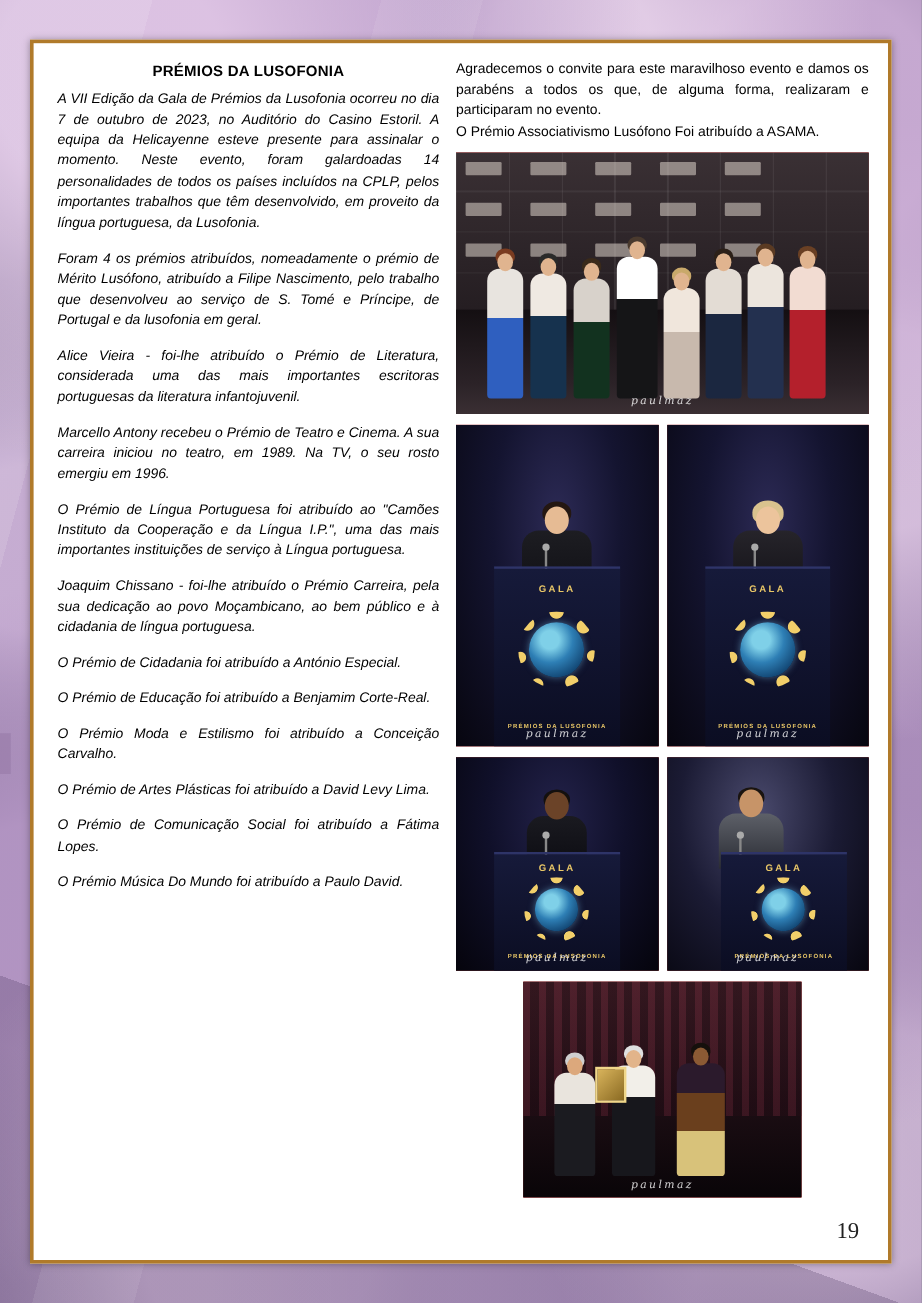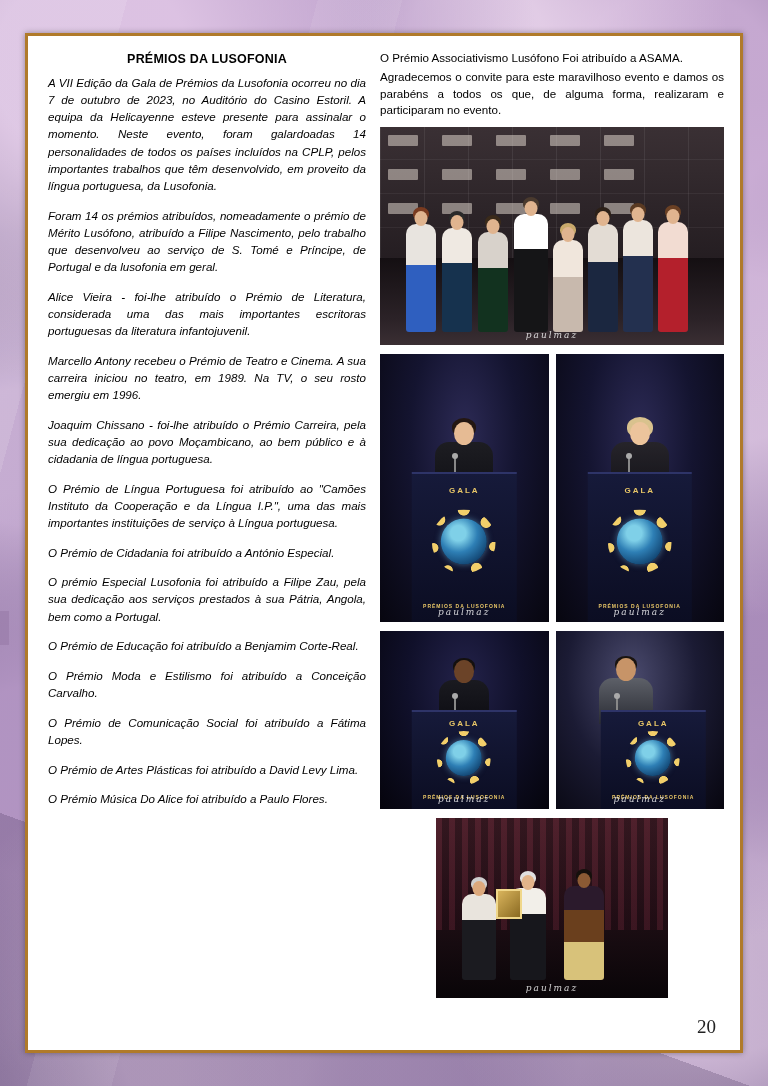--- a/index.html
+++ b/index.html
@@ -275,39 +275,38 @@
 
 <div class="bg-wrap"></div>
 <div class="edge-mark"></div>
 
 <div class="page">
 
   <div class="col-left">
     <h1 class="title">PRÉMIOS DA LUSOFONIA</h1>
 
     <p class="para">A VII Edição da Gala de Prémios da Lusofonia ocorreu no dia 7 de outubro de 2023, no Auditório do Casino Estoril. A equipa da Helicayenne esteve presente para assinalar o momento. Neste evento, foram galardoadas 14 personalidades de todos os países incluídos na CPLP, pelos importantes trabalhos que têm desenvolvido, em proveito da língua portuguesa, da Lusofonia.</p>
-    <p class="para">Foram 14 os prémios atribuídos, nomeadamente o prémio de Mérito Lusófono, atribuído a Filipe Nascimento, pelo trabalho que desenvolveu ao serviço de S. Tomé e Príncipe, de Portugal e da lusofonia em geral.</p>
+    <p class="para">Foram 4 os prémios atribuídos, nomeadamente o prémio de Mérito Lusófono, atribuído a Filipe Nascimento, pelo trabalho que desenvolveu ao serviço de S. Tomé e Príncipe, de Portugal e da lusofonia em geral.</p>
     <p class="para">Alice Vieira - foi-lhe atribuído o Prémio de Literatura, considerada uma das mais importantes escritoras portuguesas da literatura infantojuvenil.</p>
     <p class="para">Marcello Antony recebeu o Prémio de Teatro e Cinema. A sua carreira iniciou no teatro, em 1989. Na TV, o seu rosto emergiu em 1996.</p>
+    <p class="para">O Prémio de Língua Portuguesa foi atribuído ao "Camões Instituto da Cooperação e da Língua I.P.", uma das mais importantes instituições de serviço à Língua portuguesa.</p>
     <p class="para">Joaquim Chissano - foi-lhe atribuído o Prémio Carreira, pela sua dedicação ao povo Moçambicano, ao bem público e à cidadania de língua portuguesa.</p>
-    <p class="para">O Prémio de Língua Portuguesa foi atribuído ao "Camões Instituto da Cooperação e da Língua I.P.", uma das mais importantes instituições de serviço à Língua portuguesa.</p>
     <p class="para">O Prémio de Cidadania foi atribuído a António Especial.</p>
-    <p class="para">O prémio Especial Lusofonia foi atribuído a Filipe Zau, pela sua dedicação aos serviços prestados à sua Pátria, Angola, bem como a Portugal.</p>
     <p class="para">O Prémio de Educação foi atribuído a Benjamim Corte-Real.</p>
     <p class="para">O Prémio Moda e Estilismo foi atribuído a Conceição Carvalho.</p>
+    <p class="para">O Prémio de Artes Plásticas foi atribuído a David Levy Lima.</p>
     <p class="para">O Prémio de Comunicação Social foi atribuído a Fátima Lopes.</p>
-    <p class="para">O Prémio de Artes Plásticas foi atribuído a David Levy Lima.</p>
-    <p class="para">O Prémio Música Do Alice foi atribuído a Paulo Flores.</p>
+    <p class="para">O Prémio Música Do Mundo foi atribuído a Paulo David.</p>
   </div>
 
   <div class="col-right">
 
     <div class="rcol-text">
+      <p>Agradecemos o convite para este maravilhoso evento e damos os parabéns a todos os que, de alguma forma, realizaram e participaram no evento.</p>
       <p>O Prémio Associativismo Lusófono Foi atribuído a ASAMA.</p>
-      <p>Agradecemos o convite para este maravilhoso evento e damos os parabéns a todos os que, de alguma forma, realizaram e participaram no evento.</p>
     </div>
 
     <div class="photo photo-group-wide">
       <div class="scene-group">
         <div class="backdrop">
           <div class="logo-tile" style="left:8px;  top:8px;"></div>
           <div class="logo-tile" style="left:62px; top:8px;"></div>
           <div class="logo-tile" style="left:116px;top:8px;"></div>
           <div class="logo-tile" style="left:170px;top:8px;"></div>
           <div class="logo-tile" style="left:224px;top:8px;"></div>
@@ -446,15 +445,15 @@
         </div>
         <div class="plaque" style="left:60px; bottom:44%;"></div>
         <div class="person" style="left:128px; bottom:10%; width:40px; height:94px; background:linear-gradient(#2b1a2c 0 26%, #6a3f1d 26% 60%, #d8c27a 60% 100%);">
           <span class="hair" style="background:#15100c;"></span>
             <span class="head" style="background:#8b5a34;"></span>
         </div>
       </div>
       <span class="wm">paulmaz</span>
     </div>
 
-    <div class="page-number">20</div>
+    <div class="page-number">19</div>
   </div>
 </div>
 
 </body></html>

